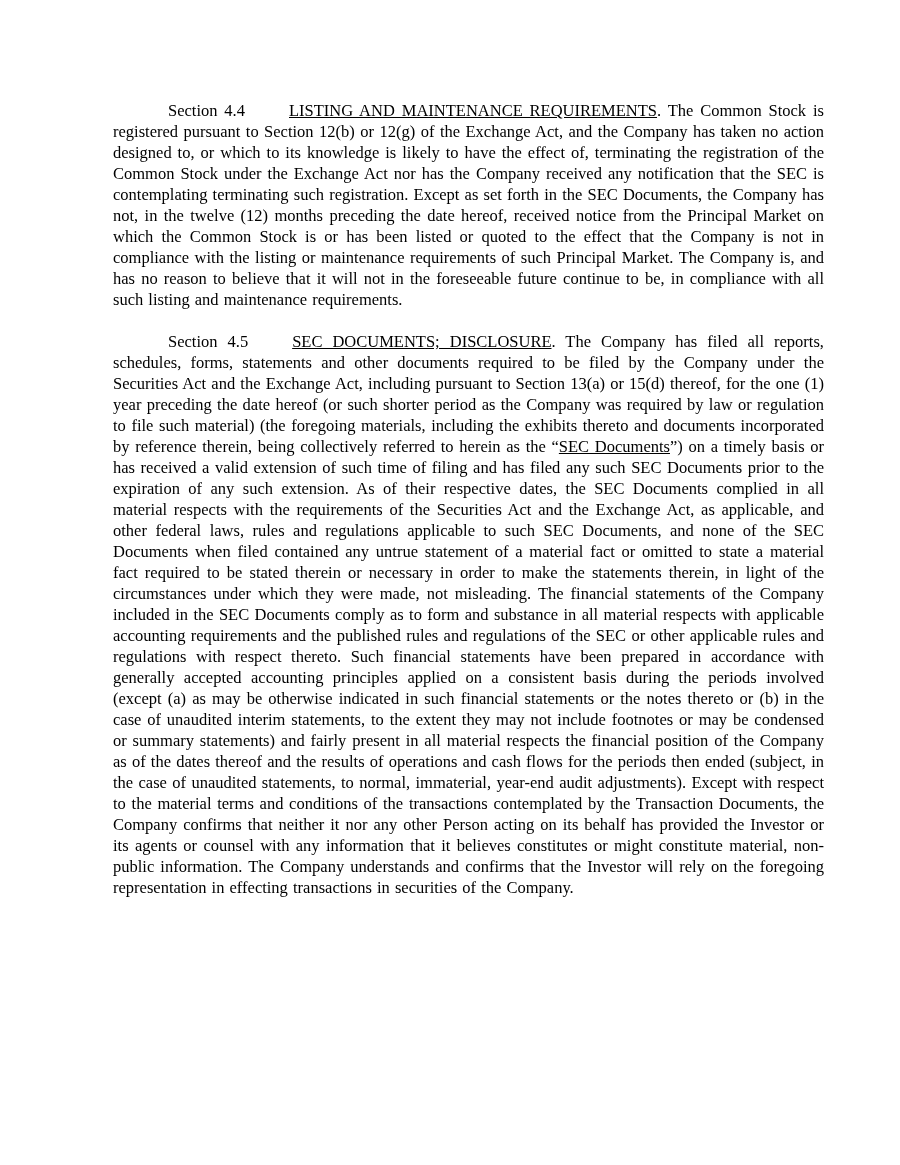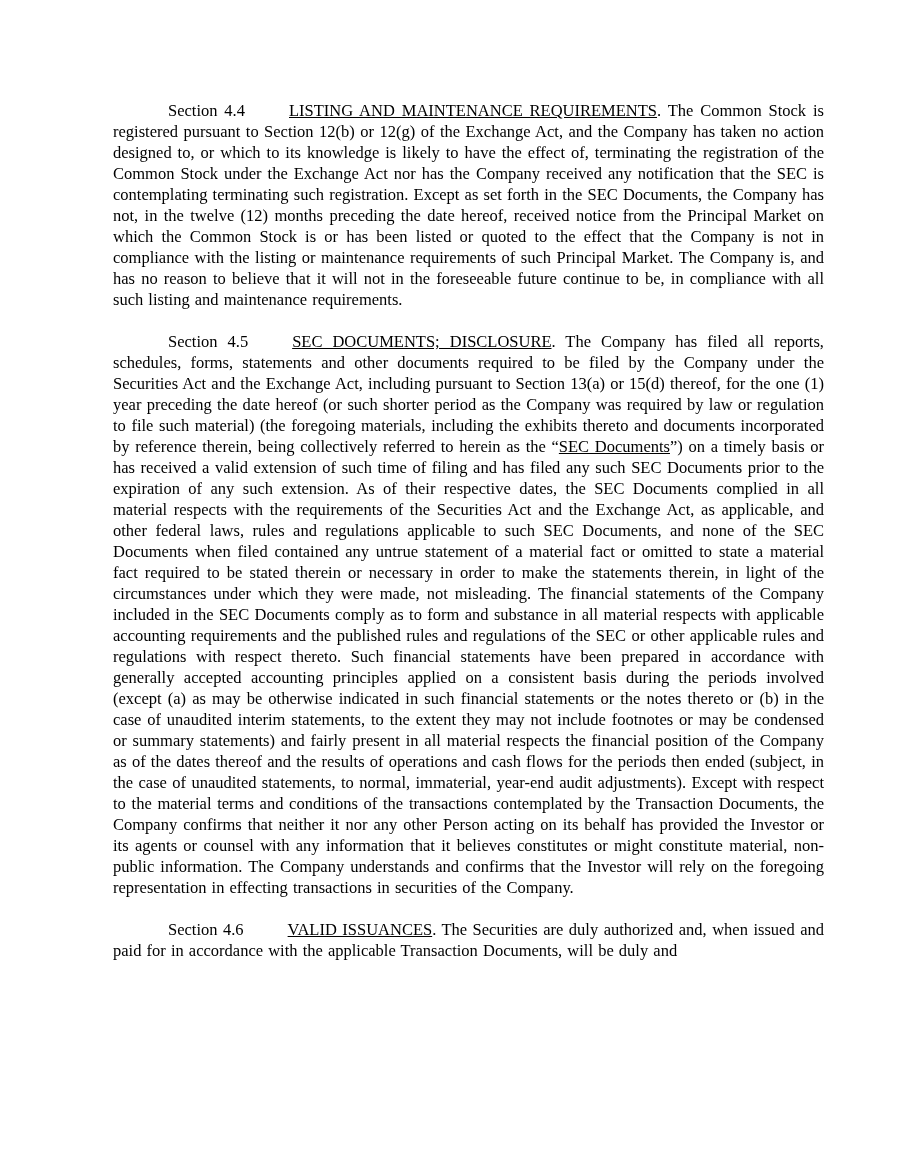--- a/index.html
+++ b/index.html
@@ -39,15 +39,14 @@
     height: 1px;
   }
 </style>
 </head>
 <body>
 
 <div class="page">
   <div class="content">
     <p class="para"><span>Section 4.4</span><span class="gap"></span><span class="u">LISTING AND MAINTENANCE REQUIREMENTS</span><span>.  The Common Stock is registered pursuant to Section 12(b) or 12(g) of the Exchange Act, and the Company has taken no action designed to, or which to its knowledge is likely to have the effect of, terminating the registration of the Common Stock under the Exchange Act nor has the Company received any notification that the SEC is contemplating terminating such registration.  Except as set forth in the SEC Documents, the Company has not, in the twelve (12) months preceding the date hereof, received notice from the Principal Market on which the Common Stock is or has been listed or quoted to the effect that the Company is not in compliance with the listing or maintenance requirements of such Principal Market. The Company is, and has no reason to believe that it will not in the foreseeable future continue to be, in compliance with all such listing and maintenance requirements.</span></p>
     <p class="para"><span>Section 4.5</span><span class="gap"></span><span class="u">SEC DOCUMENTS; DISCLOSURE</span><span>.  The Company has filed all reports, schedules, forms, statements and other documents required to be filed by the Company under the Securities Act and the Exchange Act, including pursuant to Section 13(a) or 15(d) thereof, for the one (1) year preceding the date hereof (or such shorter period as the Company was required by law or regulation to file such material) (the foregoing materials, including the exhibits thereto and documents incorporated by reference therein, being collectively referred to herein as the “</span><span class="u">SEC Documents</span><span>”) on a timely basis or has received a valid extension of such time of filing and has filed any such SEC Documents prior to the expiration of any such extension. As of their respective dates, the SEC Documents complied in all material respects with the requirements of the Securities Act and the Exchange Act, as applicable, and other federal laws, rules and regulations applicable to such SEC Documents, and none of the SEC Documents when filed contained any untrue statement of a material fact or omitted to state a material fact required to be stated therein or necessary in order to make the statements therein, in light of the circumstances under which they were made, not misleading. The financial statements of the Company included in the SEC Documents comply as to form and substance in all material respects with applicable accounting requirements and the published rules and regulations of the SEC or other applicable rules and regulations with respect thereto. Such financial statements have been prepared in accordance with generally accepted accounting principles applied on a consistent basis during the periods involved (except (a) as may be otherwise indicated in such financial statements or the notes thereto or (b) in the case of unaudited interim statements, to the extent they may not include footnotes or may be condensed or summary statements) and fairly present in all material respects the financial position of the Company as of the dates thereof and the results of operations and cash flows for the periods then ended (subject, in the case of unaudited statements, to normal, immaterial, year-end audit adjustments).  Except with respect to the material terms and conditions of the transactions contemplated by the Transaction Documents, the Company confirms that neither it nor any other Person acting on its behalf has provided the Investor or its agents or counsel with any information that it believes constitutes or might constitute material, non-public information.  The Company understands and confirms that the Investor will rely on the foregoing representation in effecting transactions in securities of the Company.</span></p>
-    <p class="para"><span>Section 4.6</span><span class="gap"></span><span class="u">VALID ISSUANCES</span><span>.  The Securities are duly authorized and, when issued and paid for in accordance with the applicable Transaction Documents, will be duly and</span></p>
   </div>
 </div>
 
 </body></html>

